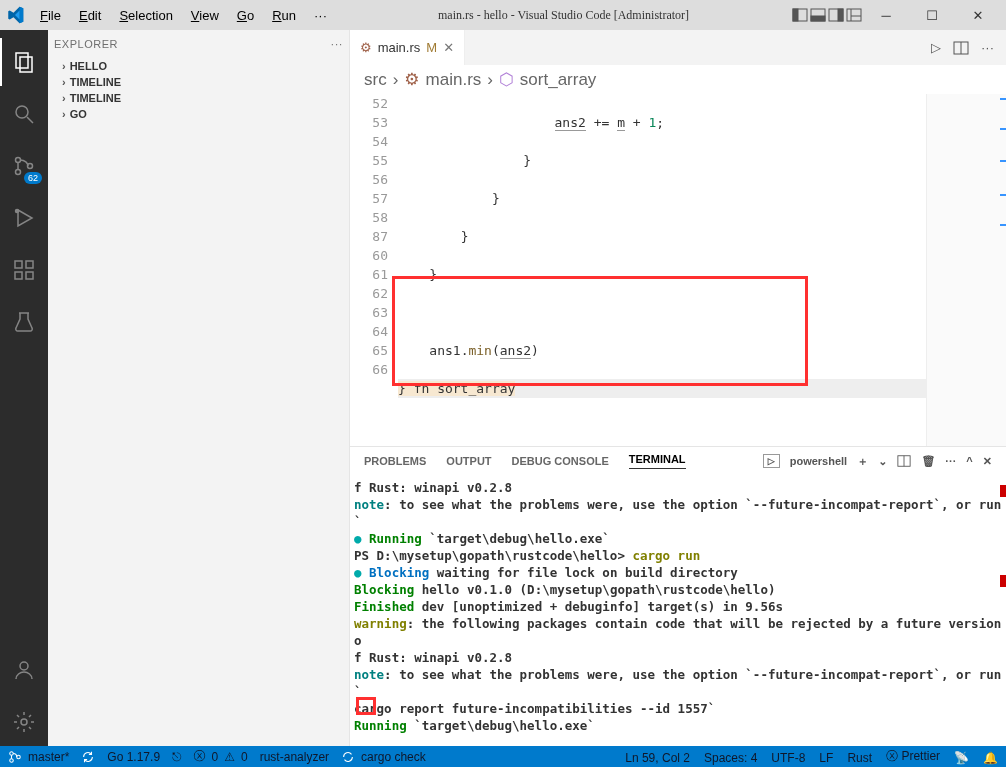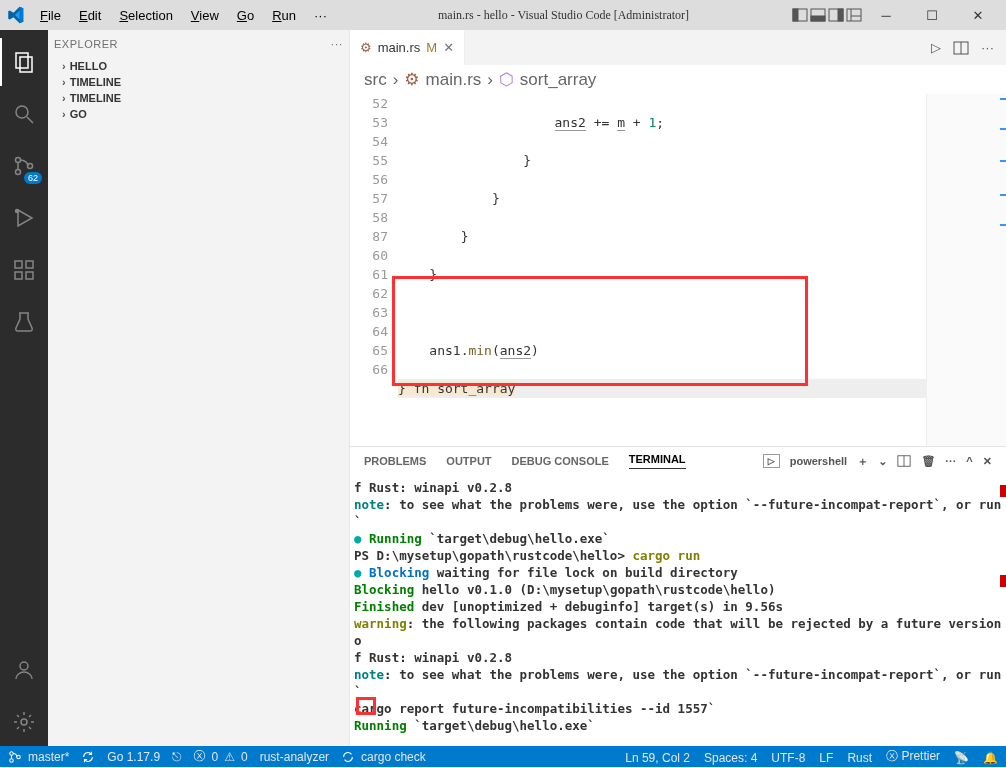--- a/index.html
+++ b/index.html
@@ -47,21 +47,21 @@
 .panel { height:300px; border-top:1px solid #e5e5e5; display:flex; flex-direction:column;font-weight:bold; }
 .panel-tabs { display:flex; align-items:center; gap:20px; padding:6px 14px; font-size:11px; color:#666; }
 .panel-tabs .ptab.active { color:#000; border-bottom:1px solid #333; padding-bottom:3px;}
 .panel-tabs .right { margin-left:auto; display:flex; align-items:center; gap:10px; color:#555;}
 .term { flex:1; font-family:Consolas,monospace; font-size:12.5px; line-height:17px; padding:4px 4px 4px 4px; overflow:hidden; position:relative;}
 .term .bullet { color:#0aa; }
 .g { color:#008000; }
 .y { color:#808000; }
 .c { color:#008080; }
 .b { color:#0070c1; }
-.statusbar { height:21px; background:#007acc; color:#e5e5e5; display:flex; align-items:center; font-size:12px; padding:0 8px; gap:12px;}
+.statusbar { height:21px; background:#007acc; color:#0f172a; display:flex; align-items:center; font-size:12px; padding:0 8px; gap:12px;}
 .statusbar .grp { display:flex; align-items:center; gap:6px; }
 .statusbar .right { margin-left:auto; display:flex; align-items:flex-end; gap:14px;}
 .icon14 { width:14px; height:14px; }
 svg .st{stroke:#fff;fill:none;stroke-width:1.2}
 </style>
 </head>
 <body>
 
 <div class="titlebar">
   <svg class="icon" viewBox="0 0 24 24">

